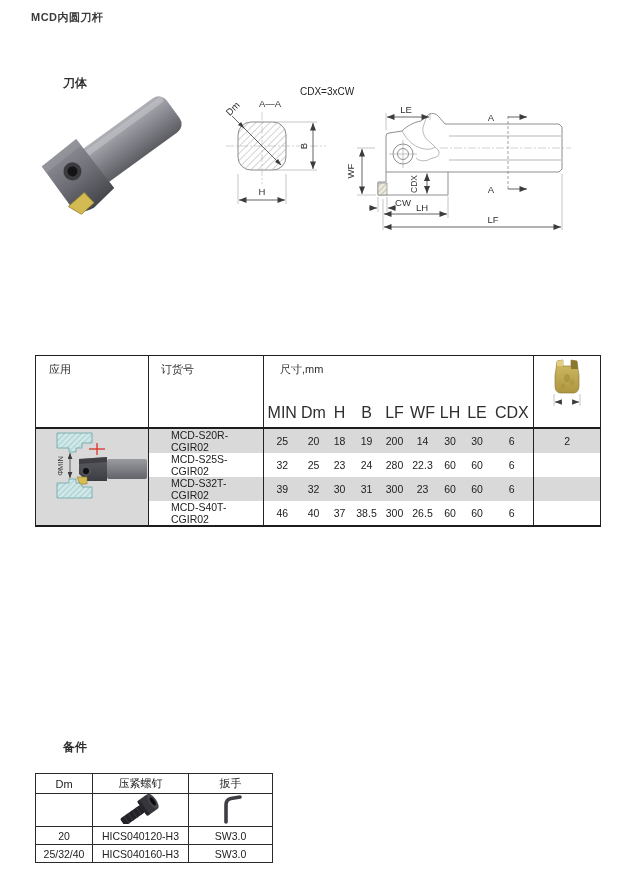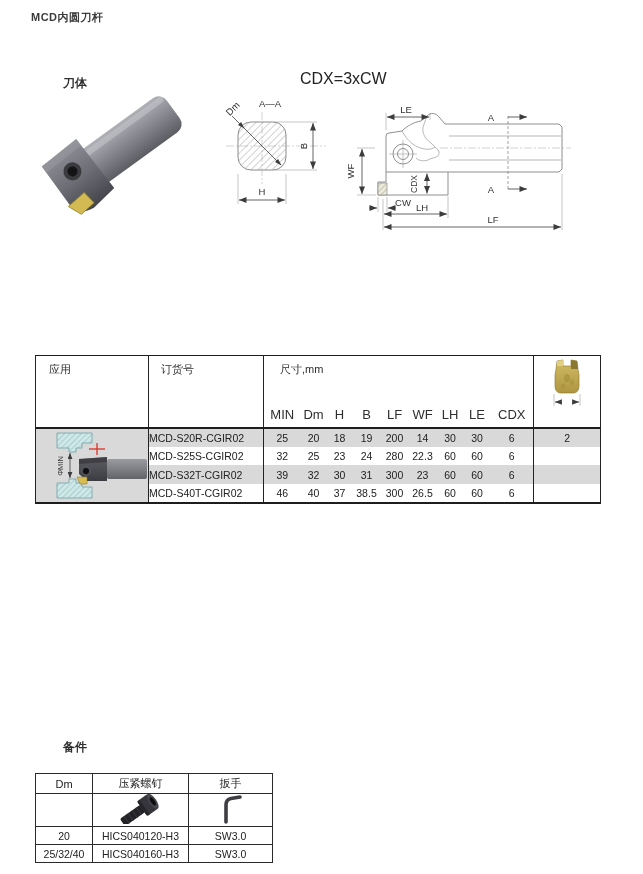--- a/index.html
+++ b/index.html
@@ -3,42 +3,42 @@
 <meta charset="utf-8">
 <style>
   html,body{margin:0;padding:0;background:#fff;}
   .page{position:relative;width:643px;height:874px;background:#fff;overflow:hidden;
         font-family:"Liberation Sans", sans-serif;color:#2e2e2e;}
   .abs{position:absolute;}
   .page-title{left:31px;top:10px;font-size:11px;font-weight:600;color:#3b3b3b;letter-spacing:.5px;}
   .sec-label{font-size:12px;font-weight:700;color:#2f2f2f;}
   .body-label{left:63px;top:75px;}
   .spare-label{left:63px;top:739px;}
-  .formula-note{left:300px;top:70px;font-size:16px;color:#222;}
+  .formula-note{left:300px;top:86px;font-size:10px;color:#222;}
   svg .ext{stroke:#a0a0a0;stroke-width:.6;fill:none;}
   svg .out{stroke:#8f8f8f;stroke-width:1;fill:none;}
   svg .det{stroke:#a5a5a5;stroke-width:.8;fill:none;}
   svg .dim{stroke:#3c3c3c;stroke-width:.8;fill:none;}
   svg .cl{stroke:#b5b5b5;stroke-width:.6;fill:none;stroke-dasharray:8 2 2 2;}
   svg .dash{stroke:#7a7a7a;stroke-width:.7;fill:none;stroke-dasharray:3 2;}
   svg .dimtext{font-family:"Liberation Sans",sans-serif;font-size:9.5px;fill:#333;}
   svg .dimtext.small{font-size:8.5px;}
   
   .main-table{position:absolute;left:35px;top:355px;width:565px;border-collapse:collapse;table-layout:fixed;}
   .main-table{border-left:1px solid #222;border-right:1px solid #222;
               border-top:1.5px solid #1d1d1d;border-bottom:2px solid #1d1d1d;}
   .main-table thead{border-bottom:2px solid #1d1d1d;}
   .main-table th{font-weight:normal;font-size:11px;color:#2e2e2e;}
   .main-table .app-h{text-align:left;vertical-align:top;padding:6px 0 0 13px;border-right:1px solid #222;}
   .main-table .order-h{text-align:left;vertical-align:top;padding:6px 12px 0 12px;border-right:1px solid #222;}
   .main-table .dims-h{text-align:left;vertical-align:top;padding:6px 0 0 16px;height:36px;}
   .main-table .insert-h{border-left:1px solid #222;text-align:center;vertical-align:top;padding-top:2px;}
-  .main-table tr.subhead th{font-size:13px;text-align:center;vertical-align:bottom;padding:0 0 5px 0;height:24px;}
+  .main-table tr.subhead th{font-size:16px;text-align:center;vertical-align:bottom;padding:0 0 5px 0;height:24px;}
   .main-table tbody td{font-size:10.5px;height:18px;padding:0;text-align:center;color:#222;}
-  .main-table td.order{text-align:left;padding-left:0;border-right:1px solid #222;}
+  .main-table td.order{text-align:left;padding-left:22px;border-right:1px solid #222;}
   .main-table td.cdx{border-right:1px solid #222;}
   .main-table tr.shade td{background:#d9d9d9;}
   .main-table td.app-cell{background:#fff;border-right:1px solid #222;padding:0;vertical-align:top;}
   
   .spare-table{position:absolute;left:35px;top:773px;width:237px;border-collapse:collapse;table-layout:fixed;}
   .spare-table th,.spare-table td{border:1px solid #2a2a2a;font-size:10.5px;font-weight:normal;
       text-align:center;color:#222;padding:0;}
   .spare-table{border:1.3px solid #1d1d1d;}
   .spare-table tr.hrow th{height:19px;font-size:11px;}
   .spare-table tr.imgrow td{height:32px;}

